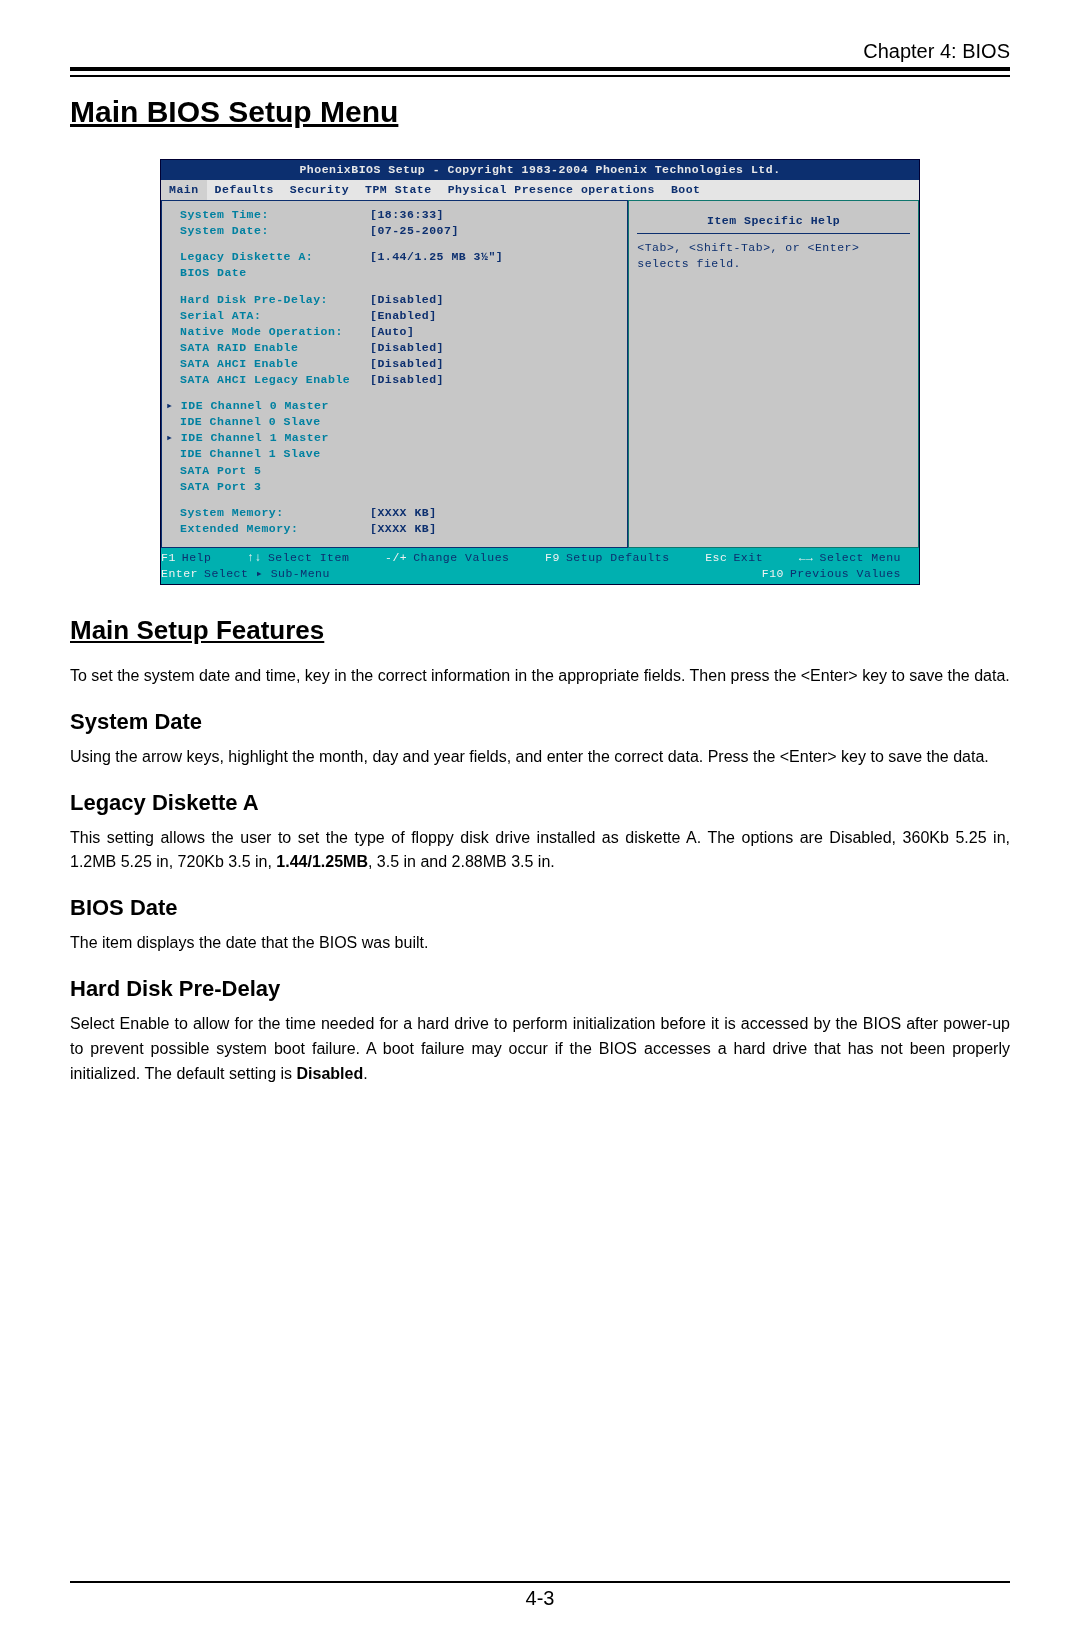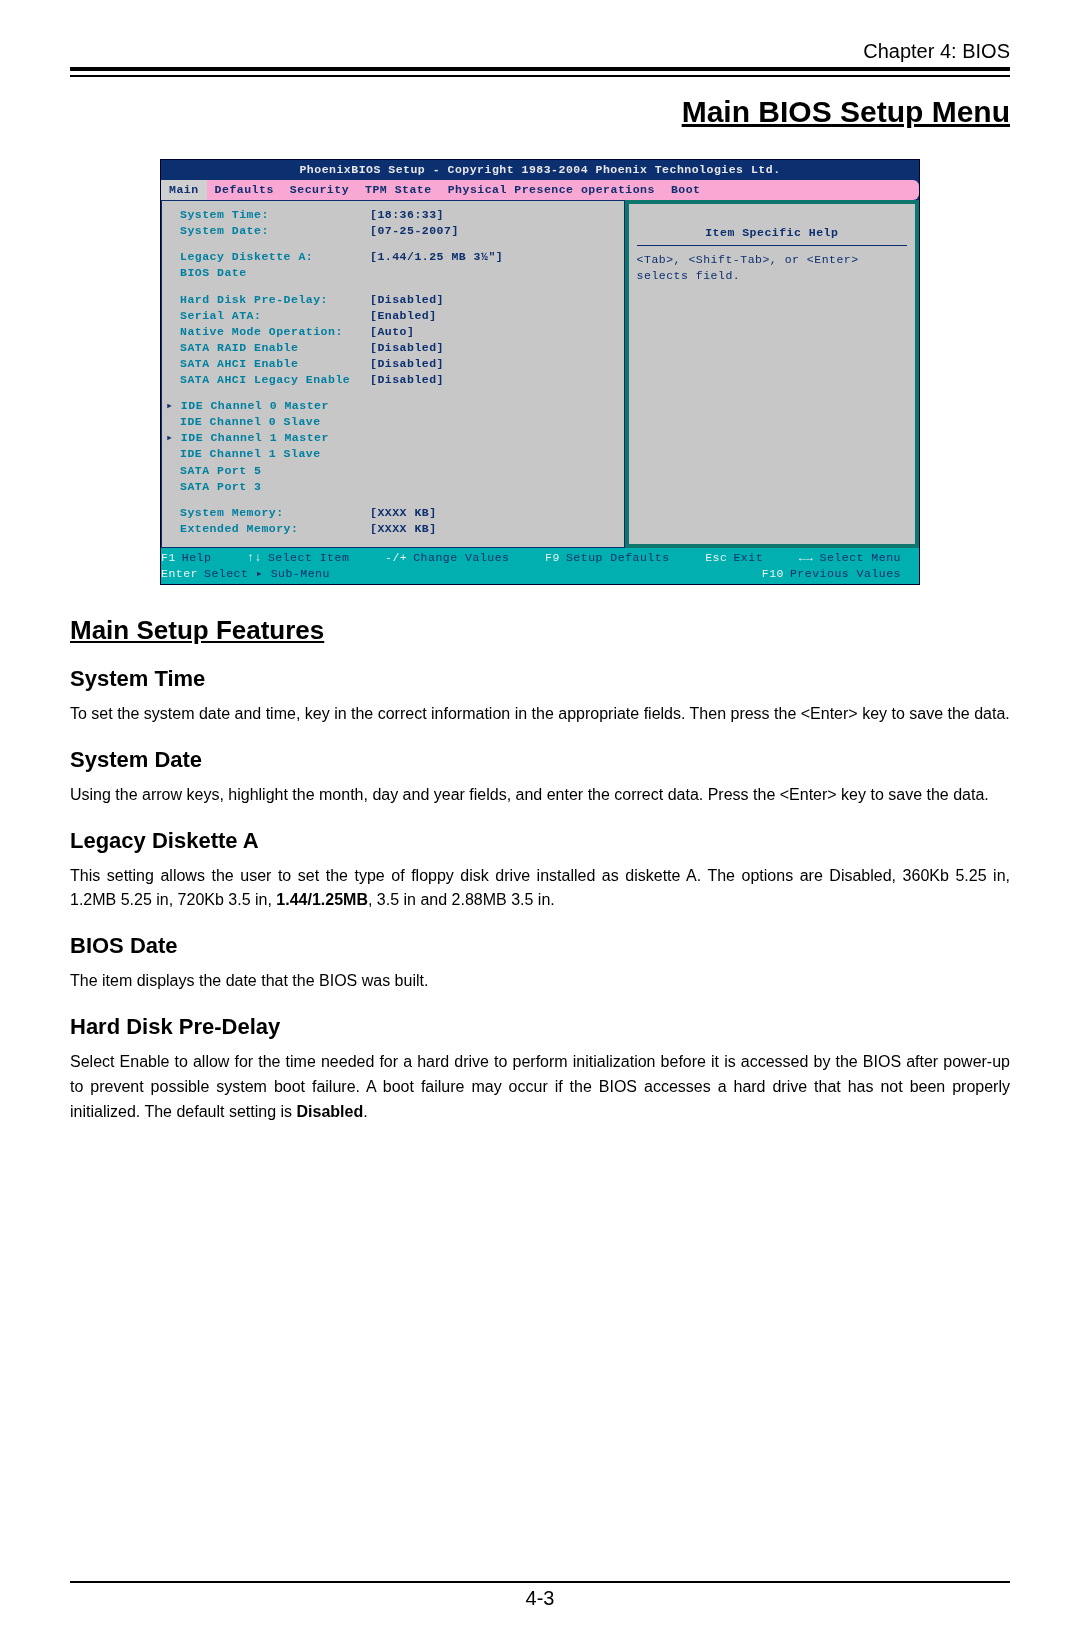--- a/index.html
+++ b/index.html
@@ -27,21 +27,20 @@
     border-top: 4px solid #000;
     border-bottom: 2px solid #000;
     height: 4px;
     margin: 0 0 18px 0;
   }
   .h1 {
     font-size: 30px;
     font-weight: bold;
     text-decoration: underline;
     margin: 0 0 30px 0;
-    text-align: right;
   }
   .h2 {
     font-size: 26px;
     font-weight: bold;
     text-decoration: underline;
     margin: 30px 0 18px 0;
   }
   .h3 {
     font-size: 22px;
     font-weight: bold;
@@ -65,24 +64,23 @@
     border: 1px solid #003;
   }
   .bios-title {
     text-align: center;
     color: #e8e8e8;
     padding: 2px 0;
     font-weight: bold;
   }
   .bios-tabs {
     display: flex;
-    background: #f9a8d4;
-    color: #0c2f6f;
-    font-weight: bold;
-    border-radius: 6px;
+    background: #e5e5e5;
+    color: #0c2f6f;
+    font-weight: bold;
   }
   .bios-tabs span {
     padding: 2px 8px;
     white-space: nowrap;
   }
   .bios-tabs .active {
     background: #d0d0d0;
     color: #0c2f6f;
   }
   .bios-body {
@@ -90,22 +88,22 @@
     background: #c7c7c7;
     color: #0c2f6f;
   }
   .bios-left {
     flex: 1.6;
     border: 1px solid #0c2f6f;
     padding: 6px 11px 10px 18px;
   }
   .bios-right {
     flex: 1;
-    border: 4px solid #0f766e;
-    padding: 21px 8px;
+    border: 1px solid #0f766e;
+    padding: 12px 8px;
     color: #0c2f6f;
   }
   .bios-right-title {
     text-align: center;
     font-weight: bold;
     border-bottom: 1px solid #0c2f6f;
     padding-bottom: 4px;
     margin-bottom: 6px;
   }
   .bios-row {
@@ -276,21 +274,20 @@
         <div>
           <span class="key">F10</span>
           <span>Previous Values</span>
         </div>
       </div>
   </div>
 
   <div class="h2">Main Setup Features</div>
 
   <div id="features">
-      <div class="h3">System Time</div>
       <div class="para">To set the system date and time, key in the correct information in the appropriate fields.  Then press the &lt;Enter&gt; key to save the data.</div>
       <div class="h3">System Date</div>
       <div class="para">Using the arrow keys, highlight the month, day and year fields, and enter the correct data.  Press the &lt;Enter&gt; key to save the data.</div>
       <div class="h3">Legacy Diskette A</div>
       <div class="para">This setting allows the user to set the type of floppy disk drive installed as diskette A. The options are Disabled, 360Kb 5.25 in, 1.2MB 5.25 in, 720Kb 3.5 in, <span class="bold">1.44/1.25MB</span>, 3.5 in and 2.88MB 3.5 in.</div>
       <div class="h3">BIOS Date</div>
       <div class="para">The item displays the date that the BIOS was built.</div>
       <div class="h3">Hard Disk Pre-Delay</div>
       <div class="para">Select Enable to allow for the time needed for a hard drive to perform initialization before it is accessed by the BIOS after power-up to prevent possible system boot failure. A boot failure may occur if the BIOS accesses a hard drive that has not been properly initialized. The default setting is <span class="bold">Disabled</span>.</div>
     </div>

